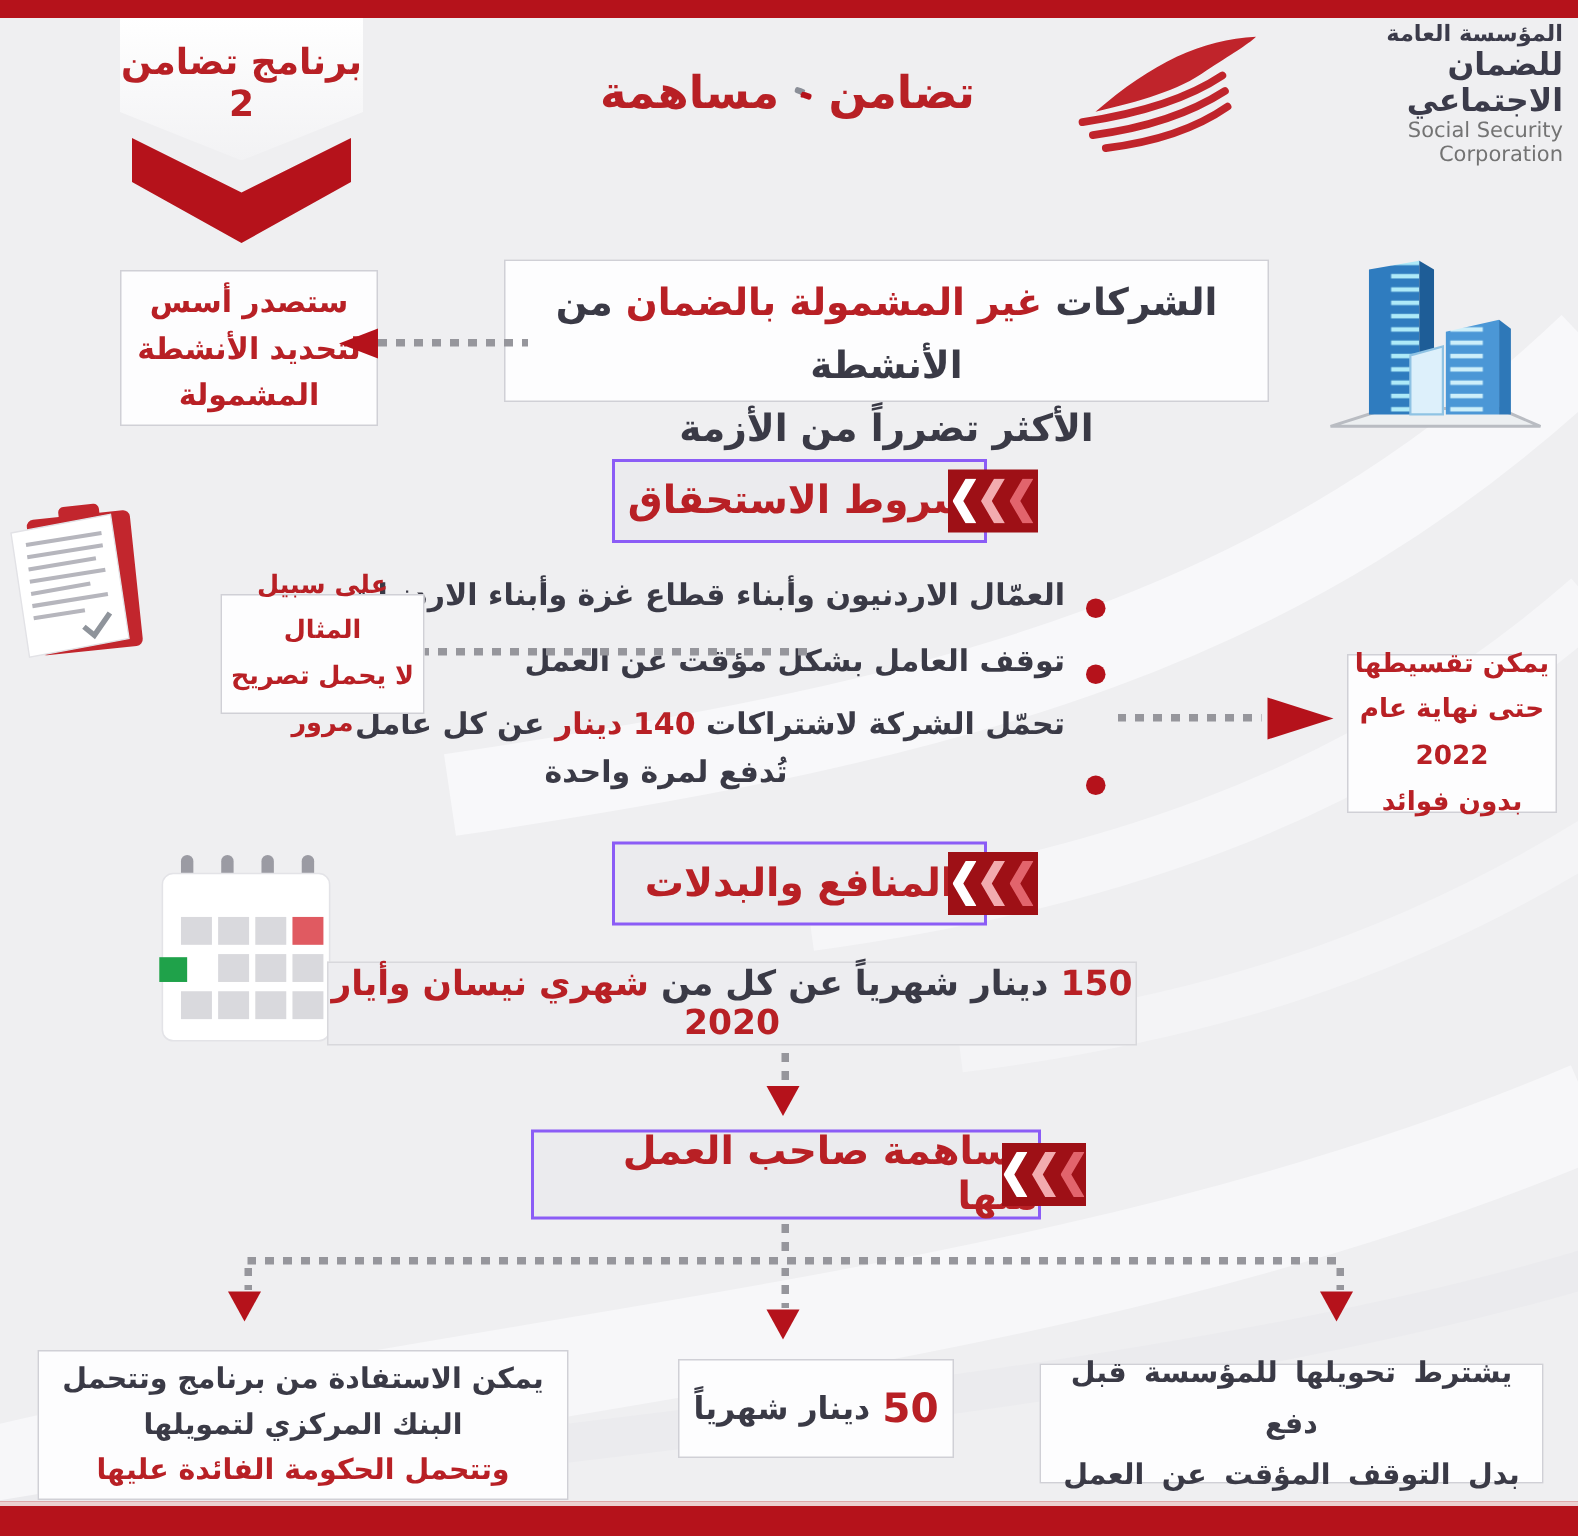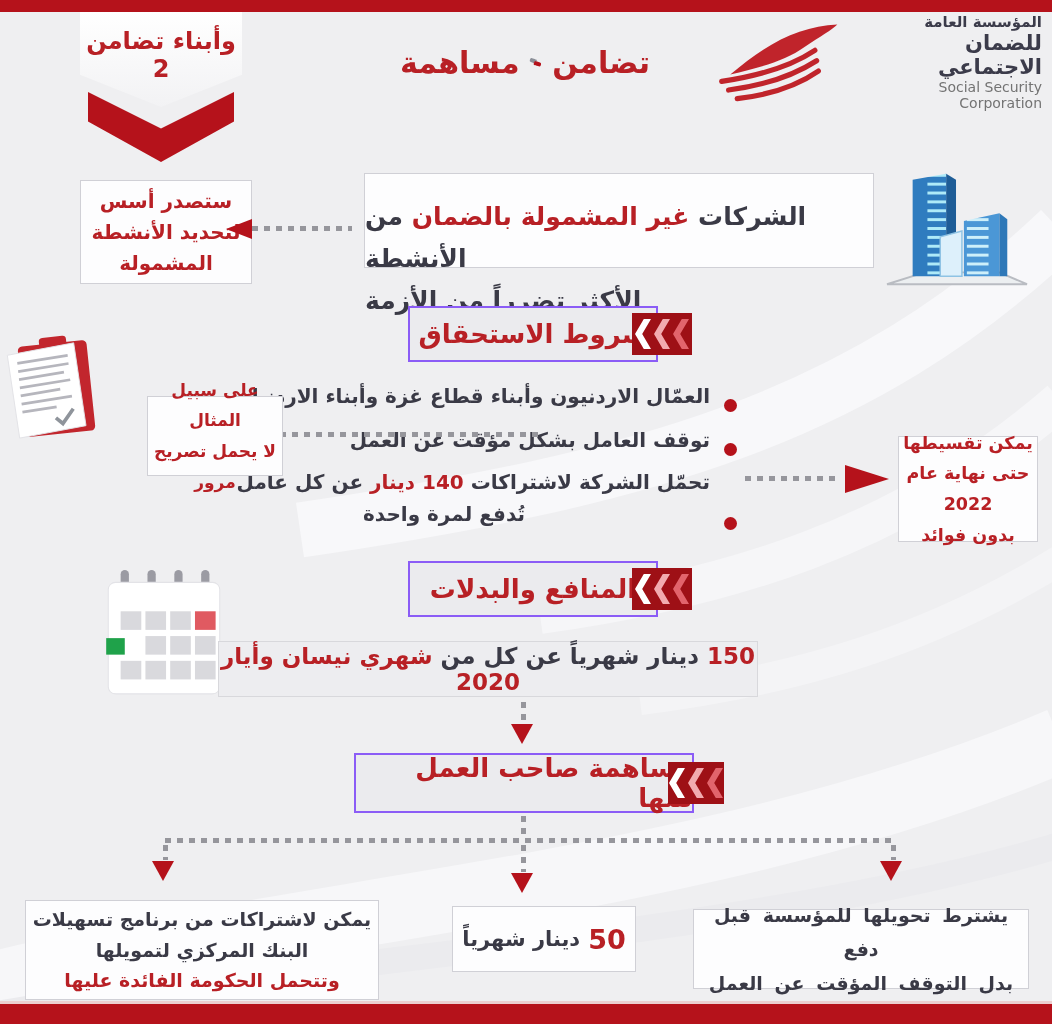--- a/index.html
+++ b/index.html
@@ -48,21 +48,21 @@
     <path d="M1060 400 C 900 540, 720 590, 540 615" stroke="#f6f6f8" stroke-width="38" fill="none"></path>
     <path d="M1060 560 C 930 640, 800 680, 640 700" stroke="#f4f4f6" stroke-width="30" fill="none"></path>
     <path d="M-10 985 C 320 905, 720 885, 1060 740" stroke="#f7f7f9" stroke-width="65" fill="none"></path>
     <path d="M-10 1015 C 350 955, 760 935, 1060 845" stroke="#ebebee" stroke-width="26" fill="none"></path>
   </svg>
 
   <div class="abs bar z" style="left:0;top:0;width:1052px;height:12px;"></div>
   <div class="abs bar z" style="left:0;top:1001px;width:1052px;height:23px;border-top:3px solid #eccfd0;"></div>
 
   <div class="abs z badge-shield" style="left:80px;top:12px;width:162px;height:95px;">
-    <div class="redtxt bold" style="font-size:24px;" dir="rtl">وأبناء تضامن</div>
+    <div class="redtxt bold" style="font-size:24px;" dir="rtl">برنامج تضامن</div>
     <div class="redtxt bold" style="font-size:24px;">2</div>
   </div>
   <div class="abs z badge-chev" style="left:88px;top:92px;width:146px;height:70px;"></div>
 
   <div class="abs z" dir="rtl" style="left:400px;top:30px;width:250px;height:64px;display:flex;align-items:center;justify-content:center;gap:10px;">
     <span class="redtxt bold" style="font-size:30px;">تضامن</span>
     <svg width="92" height="66" viewBox="0 0 100 72">
       <g transform="rotate(18 40 28)" fill="#8b8f98">
         <rect x="6" y="12" width="46" height="32" rx="12"></rect>
         <circle cx="52" cy="20" r="7"></circle>
@@ -86,21 +86,21 @@
       <path d="M16,80 C54,75 90,64 118,46" stroke="#c0242b" stroke-width="6" fill="none" stroke-linecap="round"></path>
       <path d="M26,90 C60,86 94,76 120,58" stroke="#c0242b" stroke-width="6" fill="none" stroke-linecap="round"></path>
     </svg>
     <div style="flex:1;text-align:right;">
       <div class="logo-ar" dir="rtl" style="font-size:15px;">المؤسسة العامة</div>
       <div class="logo-ar" dir="rtl" style="font-size:21px;">للضمان الاجتماعي</div>
       <div class="logo-en">Social Security Corporation</div>
     </div>
   </div>
 
-  <div class="abs z whitebox" dir="rtl" style="left:364px;top:173px;width:510px;height:95px;font-size:25px;line-height:42px;font-weight:bold;text-align:left;padding-top:22px;box-sizing:border-box;">
+  <div class="abs z whitebox" dir="rtl" style="left:336px;top:173px;width:510px;height:95px;font-size:25px;line-height:42px;font-weight:bold;text-align:center;padding-top:7px;box-sizing:border-box;">
     <span class="darktxt">الشركات</span>
     <span class="redtxt">غير المشمولة بالضمان</span>
     <span class="darktxt">من الأنشطة</span>
     <br>
     <span class="darktxt">الأكثر تضرراً من الأزمة</span>
   </div>
 
   <svg class="abs z" style="left:882px;top:160px;" width="150" height="138" viewBox="0 0 150 140">
     <defs>
       <pattern id="bstripe1" patternUnits="userSpaceOnUse" width="40" height="9">
@@ -249,21 +249,21 @@
   <div class="abs z dots-h" style="left:165px;top:838px;width:730px;"></div>
   <div class="abs z dots-v" style="left:163px;top:845px;height:15px;"></div>
   <div class="abs z arr-d" style="left:152px;top:861px;"></div>
   <div class="abs z dots-v" style="left:891px;top:845px;height:15px;"></div>
   <div class="abs z arr-d" style="left:880px;top:861px;"></div>
   <div class="abs z dots-v" style="left:521px;top:845px;height:27px;"></div>
   <div class="abs z arr-d" style="left:511px;top:873px;"></div>
 
   <div class="abs z whitebox center" dir="rtl" style="left:25px;top:900px;width:352px;height:98px;">
     <div class="bold" style="font-size:19px;line-height:1.6;">
-      <div class="darktxt">يمكن لاشتراكات من برنامج تسهيلات</div>
+      <div class="darktxt">يمكن الاستفادة من برنامج وتتحمل</div>
       <div class="darktxt">البنك المركزي لتمويلها</div>
       <div class="redtxt">وتتحمل الحكومة الفائدة عليها</div>
     </div>
   </div>
 
   <div class="abs z whitebox center" dir="rtl" style="left:452px;top:906px;width:182px;height:64px;gap:8px;">
     <span class="redtxt bold" style="font-size:27px;">50</span>
     <span class="darktxt bold" style="font-size:21px;">دينار شهرياً</span>
   </div>
 

